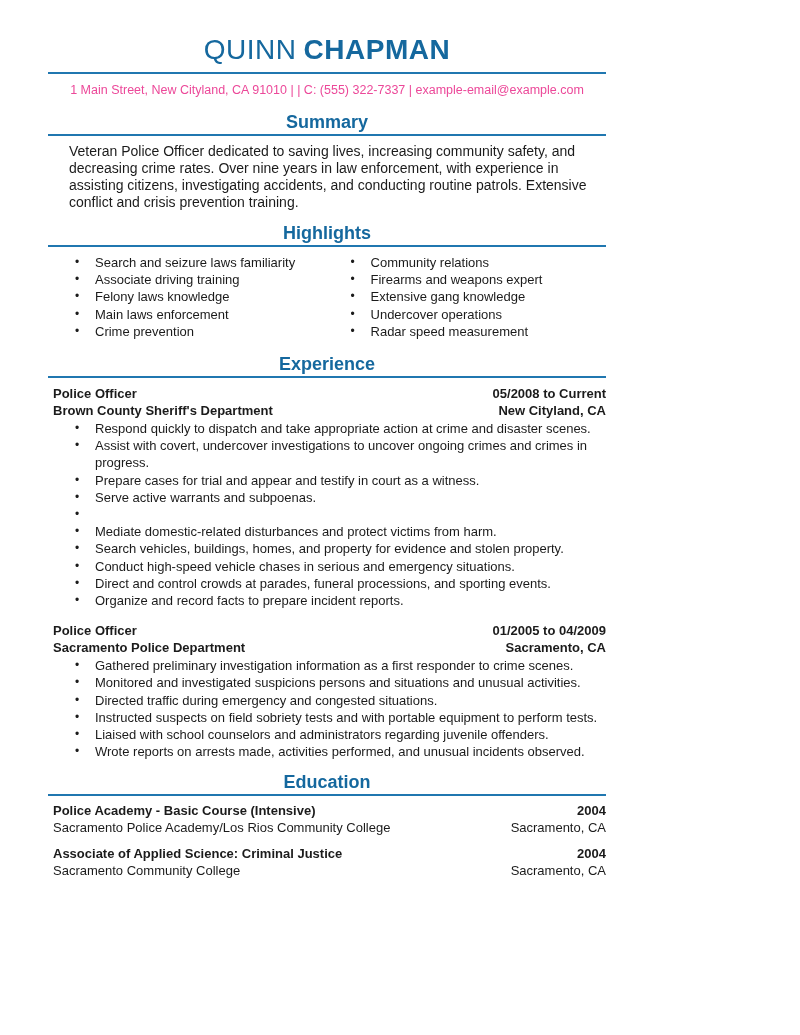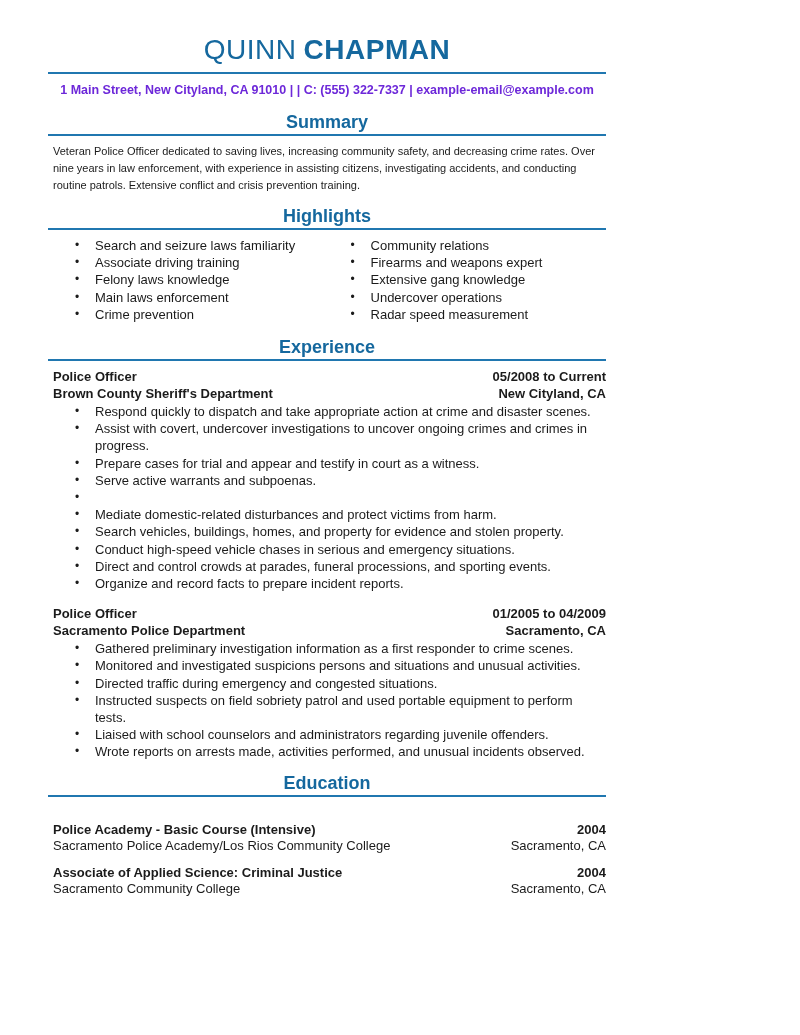--- a/index.html
+++ b/index.html
@@ -34,42 +34,41 @@
   .rule{
     height:2px;
     background:var(--rule);
     margin-top:8px;
   }
   .contact{
     margin:9px 0 0 0;
     text-align:center;
     font-size:12.5px;
     line-height:15px;
-    color:#6d28d9;
-    font-weight:bold;
+    color:#ec4899;
   }
   
   .sec-title{
     margin:0;
     text-align:center;
     font-size:18px;
     line-height:20px;
     font-weight:700;
     color:var(--heading);
   }
   .sec-rule{height:2px;background:var(--rule);margin-top:2px;}
   .sec-summary .sec-title{margin-top:14px;}
   .sec-highlights .sec-title{margin-top:12px;}
   .sec-experience .sec-title{margin-top:14px;}
   .sec-education .sec-title{margin-top:12px;}
   
   .para{
-    margin:7px 0 0 0;
+    margin:7px 0 0 16px;
     padding:0 3px 0 5px;
-    font-size:11px;
+    font-size:14px;
     line-height:17px;
   }
   
   .blist{margin:0;padding:0;list-style:none;}
   .blist li{display:flex;line-height:17.2px;font-size:13px;}
   .blt{
     width:20px;min-width:20px;
     margin-left:27px;
     font-size:12px;
   }
@@ -85,21 +84,21 @@
   .jobrow{
     display:flex;
     justify-content:space-between;
     font-weight:700;
     font-size:13px;
     line-height:17px;
     padding:0 0 0 5px;
   }
   .job .blist{margin-top:1px;}
   
-  .edu{margin-top:25px;}
+  .edu{margin-top:7px;}
   .edu + .edu{margin-top:10px;}
   .edurow{
     display:flex;
     justify-content:space-between;
     font-size:13px;
     line-height:16.5px;
     padding:0 0 0 5px;
   }
   .edurow .b{font-weight:700;}
 </style>
@@ -244,21 +243,21 @@
         <li>
             <span class="blt">•</span>
             <span>Monitored and investigated suspicions persons and situations and unusual activities.</span>
           </li>
         <li>
             <span class="blt">•</span>
             <span>Directed traffic during emergency and congested situations.</span>
           </li>
         <li>
             <span class="blt">•</span>
-            <span>Instructed suspects on field sobriety patrol and used portable equipment to perform tests.</span>
+            <span>Instructed suspects on field sobriety tests and with portable equipment to perform tests.</span>
           </li>
         <li>
             <span class="blt">•</span>
             <span>Liaised with school counselors and administrators regarding juvenile offenders.</span>
           </li>
         <li>
             <span class="blt">•</span>
             <span>Wrote reports on arrests made, activities performed, and unusual incidents observed.</span>
           </li>
       </ul>

